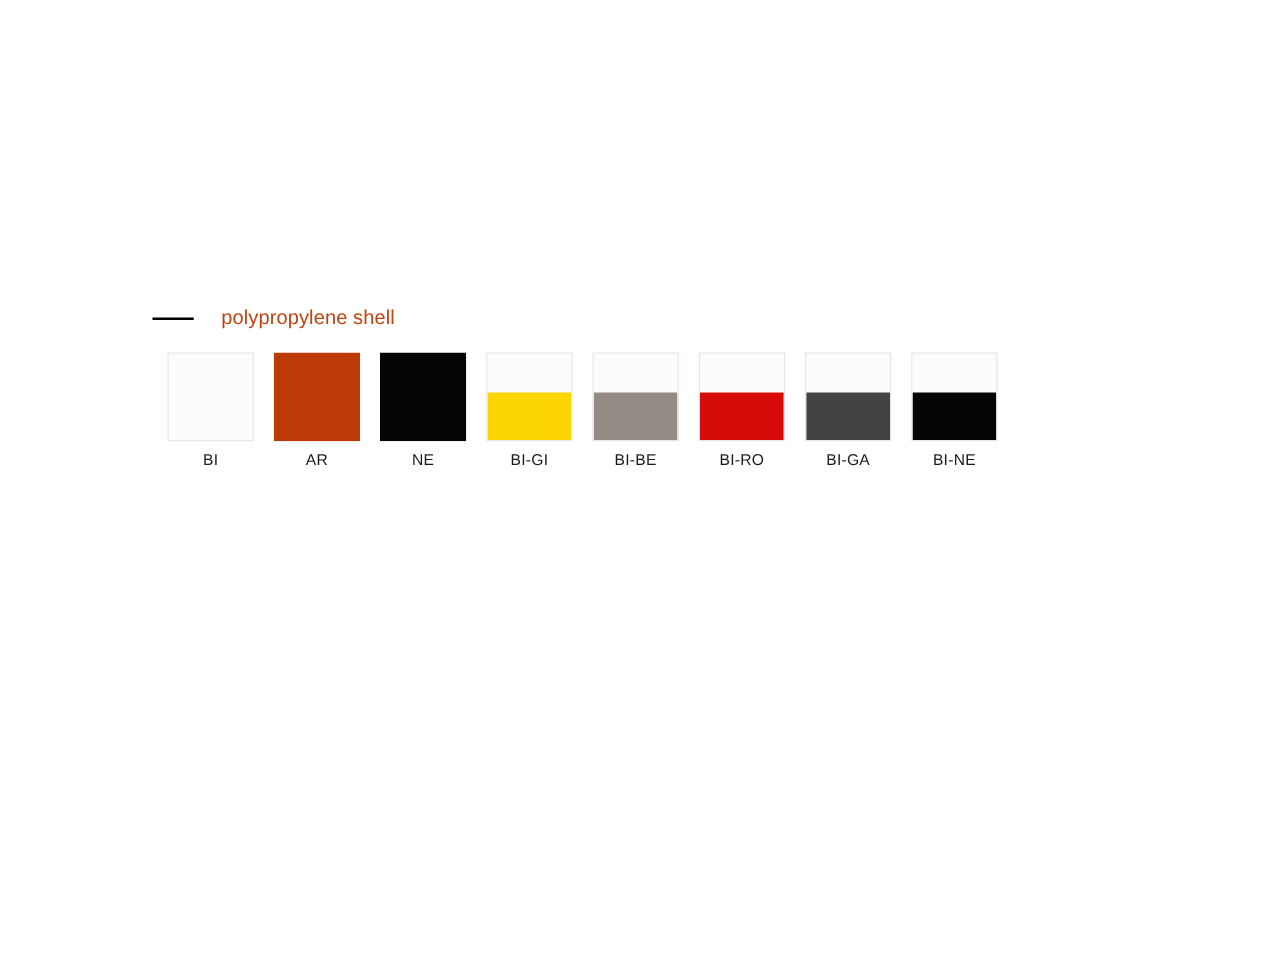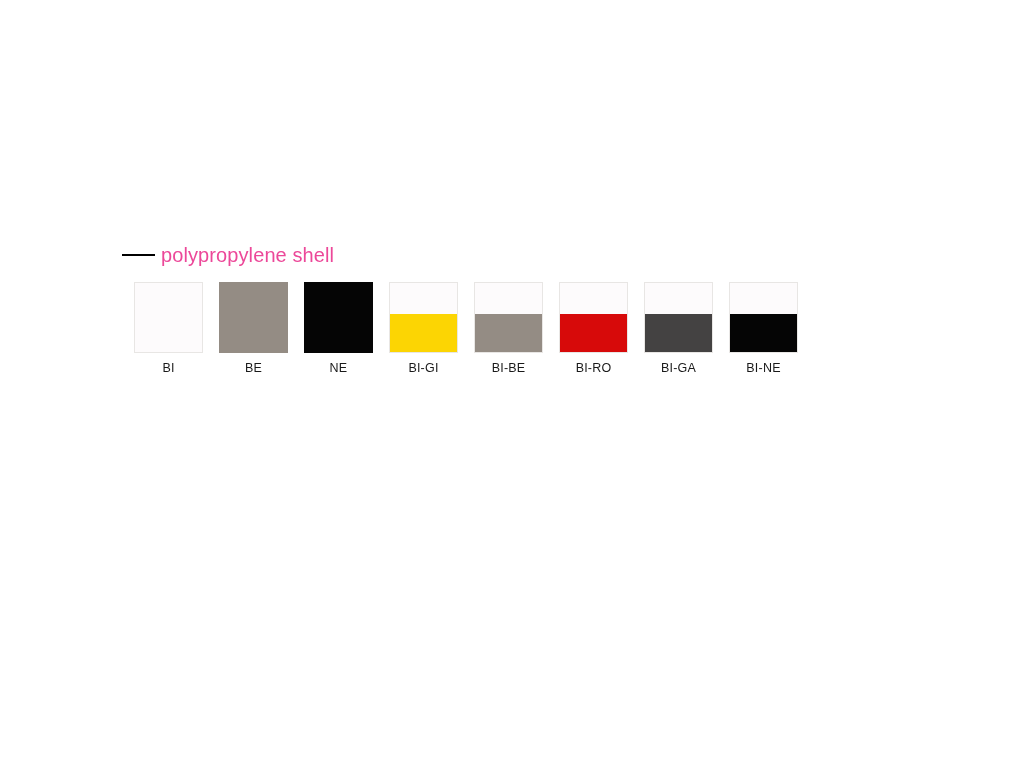--- a/index.html
+++ b/index.html
@@ -29,23 +29,23 @@
     height: 24px;
     margin-bottom: 15px;
   }
   .legend-rule {
     width: 33px;
     height: 0;
     border-top: 2px solid #000000;
     flex: 0 0 auto;
   }
   .legend-label {
-    margin-left: 6px;
-    font-size: 20px;
-    color: #ec4899;
+    margin-left: 22px;
+    font-size: 16px;
+    color: #c2410c;
     letter-spacing: 0.1px;
     white-space: nowrap;
   }
 
   
   .swatch-grid {
     display: flex;
     flex-wrap: wrap;
     margin-left: 12px;
   }
@@ -97,23 +97,23 @@
 
   <div class="swatch-grid">
       <div class="swatch-cell">
         <div class="swatch-chip solid bordered">
           <div class="chip-bottom" style="background: rgb(253, 251, 252);"></div>
         </div>
         <div class="swatch-label">BI</div>
       </div>
       <div class="swatch-cell">
         <div class="swatch-chip solid">
-          <div class="chip-bottom" style="background: rgb(148, 140, 132);"></div>
+          <div class="chip-bottom" style="background: rgb(188, 58, 6);"></div>
         </div>
-        <div class="swatch-label">BE</div>
+        <div class="swatch-label">AR</div>
       </div>
       <div class="swatch-cell">
         <div class="swatch-chip solid">
           <div class="chip-bottom" style="background: rgb(5, 5, 5);"></div>
         </div>
         <div class="swatch-label">NE</div>
       </div>
       <div class="swatch-cell">
         <div class="swatch-chip two-tone bordered">
           <div class="chip-top" style="background: rgb(253, 251, 252);"></div>

